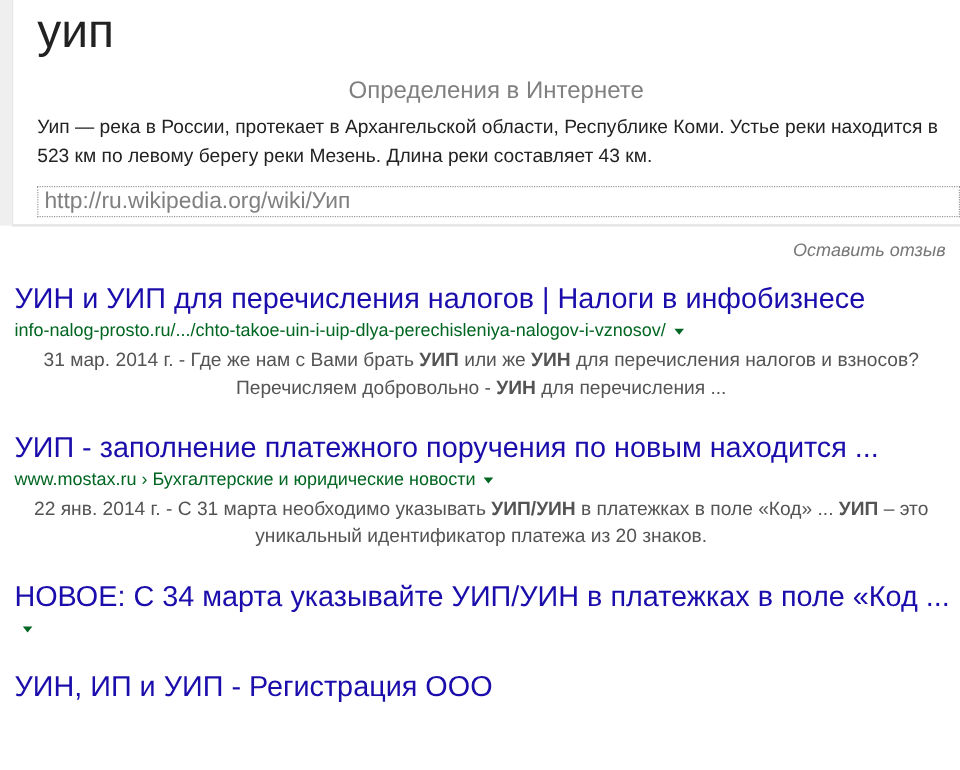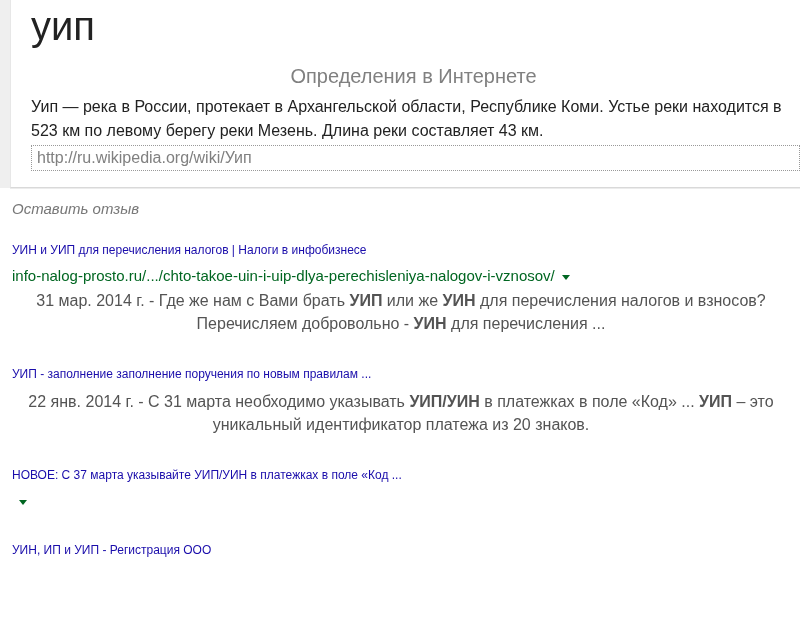--- a/index.html
+++ b/index.html
@@ -9,33 +9,33 @@
   
   .top-region { background: #efefef; width: 800px; }
   .def-card { margin-left: 10px; background: #fff; height: 188px;
     border-left: 1px solid #e7e7e7;
     border-bottom: 1px solid #d9d9d9;
     box-shadow: 0 1px 0 #ececec;
     padding: 4px 4px 0 20px; overflow: hidden; }
   .query-heading { font-size: 40px; line-height: 44px; font-weight: 400; color: #222; }
   .def-section-label { font-size: 20px; line-height: 24px; color: #808080; margin-top: 16px; text-align: center; }
   .def-text { font-size: 16px; line-height: 24px; color: #222; margin-top: 7px; max-width: 768px; }
-  .def-source { display: block; margin-top: 2px; margin-right: -4px;
-    border: 1px dotted #999; padding: 3px 5px; font-size: 16px; line-height: 18px;
+  .def-source { display: block; margin-top: 12px; margin-right: -4px;
+    border: 1px dotted #999; padding: 3px 5px; font-size: 19px; line-height: 18px;
     color: #808080; text-decoration: none; cursor: pointer; }
 
   
-  .feedback-row { padding: 12px 12px 0; }
+  .feedback-row { text-align: right; padding: 12px 12px 0; }
   .feedback-link { font-style: italic; font-size: 15px; line-height: 18px;
     color: #777; text-decoration: none; cursor: pointer; }
 
   
   .results { margin-top: 19px; padding: 0 10px 0 12px; }
   .result { margin-bottom: 26px; }
-  .result-title { display: inline-block; font-size: 12px; line-height: 26px;
+  .result-title { display: inline-block; font-size: 24px; line-height: 26px;
     color: #1a0dab; text-decoration: none; cursor: pointer; white-space: nowrap; }
   .url-row { margin-top: 3px; font-size: 15px; line-height: 20px; color: #006621; }
   .url-text { color: #006621; }
   .dd-arrow { display: inline-block; width: 0; height: 0; margin-left: 7px;
     border-left: 4px solid transparent; border-right: 4px solid transparent;
     border-top: 5px solid #006621; vertical-align: middle; cursor: pointer; }
   .snippet { margin-top: 3px; font-size: 16px; line-height: 23px; color: #545454;
     max-width: 780px; text-align: center; }
   .snippet b { color: #545454; }
 </style>
@@ -58,26 +58,29 @@
 <div class="results">
   <div class="result">
     <a class="result-title">УИН и УИП для перечисления налогов | Налоги в инфобизнесе</a>
     <div class="url-row">
       <span class="url-text">info-nalog-prosto.ru/.../chto-takoe-uin-i-uip-dlya-perechisleniya-nalogov-i-vznosov/</span><span class="dd-arrow"></span>
     </div>
     <div class="snippet">31 мар. 2014 г. - Где же нам с Вами брать <b>УИП</b> или же <b>УИН</b> для перечисления налогов и взносов? Перечисляем добровольно - <b>УИН</b> для перечисления ...</div>
   </div>
 
   <div class="result">
-    <a class="result-title">УИП - заполнение заполнение поручения по новым правилам ...</a>
+    <a class="result-title">УИП - заполнение платежного поручения по новым находится ...</a>
+    <div class="url-row">
+      <span class="url-text">www.mostax.ru › Бухгалтерские и юридические новости</span><span class="dd-arrow"></span>
+    </div>
     <div class="snippet">22 янв. 2014 г. - С 31 марта необходимо указывать <b>УИП/УИН</b> в платежках в поле «Код» ... <b>УИП</b> – это уникальный идентификатор платежа из 20 знаков.</div>
   </div>
 
   <div class="result">
-    <a class="result-title">НОВОЕ: С 37 марта указывайте УИП/УИН в платежках в поле «Код ...</a>
+    <a class="result-title">НОВОЕ: С 34 марта указывайте УИП/УИН в платежках в поле «Код ...</a>
     <div class="url-row">
       <span class="dd-arrow"></span>
     </div>
   </div>
 
   <div class="result">
     <a class="result-title">УИН, ИП и УИП - Регистрация ООО</a>
     
     
   </div>

